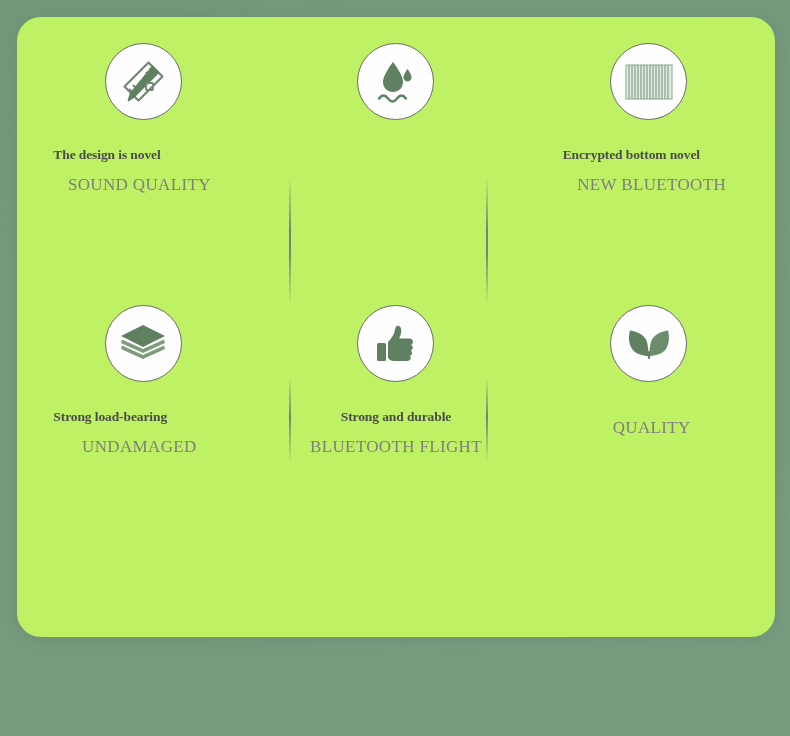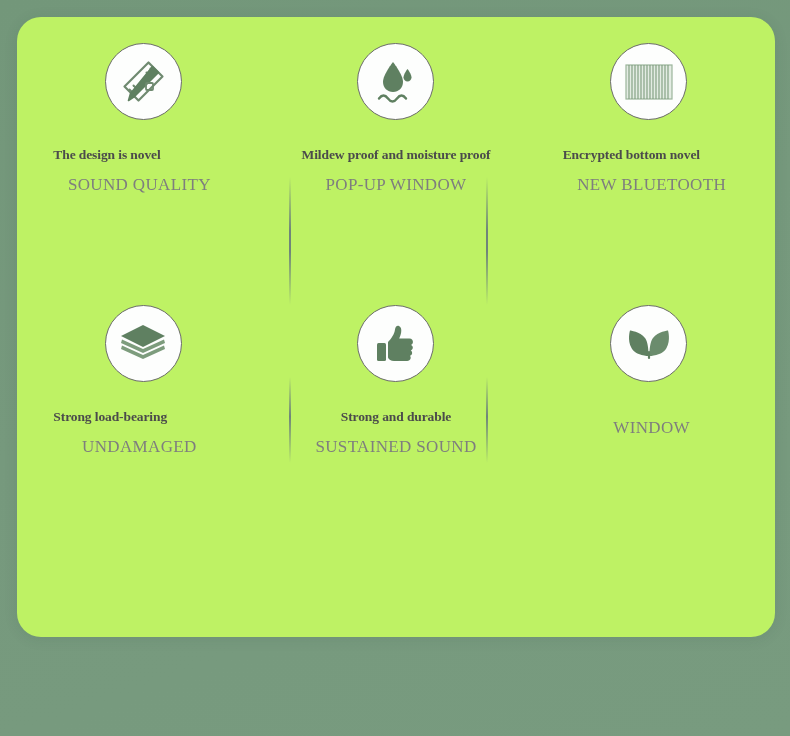--- a/index.html
+++ b/index.html
@@ -146,24 +146,20 @@
         </div>
       </div>
 
       <div class="cell cell-2 align-center">
         <div class="icon-circle">
           <svg width="48" height="50" viewBox="0 0 48 50" aria-hidden="true">
             <path d="M21 5 C21 5 31 17.5 31 25 C31 30.8 26.6 35 21 35 C15.4 35 11 30.8 11 25 C11 17.5 21 5 21 5 Z" fill="#5f8061"></path>
             <path d="M35.5 12 C35.5 12 39.5 17.2 39.5 20.2 C39.5 22.6 37.7 24.4 35.5 24.4 C33.3 24.4 31.5 22.6 31.5 20.2 C31.5 17.2 35.5 12 35.5 12 Z" fill="#5f8061"></path>
             <path d="M7 41.5 C10 37.5 13 37.5 16 41.5 C19 45.5 22 45.5 25 41.5 C28 37.5 31 37.5 34 41.5" fill="none" stroke="#5f8061" stroke-width="2.4" stroke-linecap="round"></path>
           </svg>
-        </div>
-        <div class="texts">
-          <div class="title">Mildew proof and moisture proof</div>
-          <div class="subtitle">POP-UP WINDOW</div>
         </div>
       </div>
 
       <div class="cell cell-3 align-left">
         <div class="icon-circle">
           <svg width="52" height="46" viewBox="0 0 52 46" aria-hidden="true">
             <rect x="3" y="6" width="46" height="34" fill="#e3ece3" stroke="#9bb59b" stroke-width="1.2"></rect>
             <g stroke="#7d9c7d" stroke-width="1.1">
               <line x1="6" y1="6" x2="6" y2="40"></line>
               <line x1="9" y1="6" x2="9" y2="40"></line>
@@ -204,34 +200,34 @@
 
       <div class="cell cell-5 align-center">
         <div class="icon-circle">
           <svg width="46" height="46" viewBox="0 0 46 46" aria-hidden="true">
             <rect x="4" y="22" width="9" height="18" rx="1.5" fill="#5f8061"></rect>
             <path d="M15 21 C18 18 21.5 13 22 8.5 C22.3 5.8 24 4.2 26 5 C28 5.8 28.6 8.2 28.2 11 C27.9 13.2 27 15.8 26.2 17.5 L36.5 17.5 C38.8 17.5 40.3 19.3 39.9 21.4 C39.7 22.5 39 23.4 38 23.9 C39.3 24.4 40 25.6 39.8 27 C39.6 28.2 38.8 29.1 37.8 29.5 C38.8 30.1 39.3 31.2 39.1 32.4 C38.9 33.6 38 34.5 36.9 34.8 C37.6 35.5 37.9 36.5 37.6 37.5 C37.2 39 35.8 40 34.2 40 L21 40 C18 40 15.8 38.5 15 36.5 Z" fill="#5f8061"></path>
           </svg>
         </div>
         <div class="texts">
           <div class="title">Strong and durable</div>
-          <div class="subtitle">SUSTAINED SOUND</div>
+          <div class="subtitle">BLUETOOTH FLIGHT</div>
         </div>
       </div>
 
       <div class="cell cell-6 align-left">
         <div class="icon-circle">
           <svg width="50" height="44" viewBox="0 0 50 44" aria-hidden="true">
             <path d="M24.5 34 C24.5 34 12 34 7.5 26 C3 18 6 8.5 6 8.5 C6 8.5 16 9.5 21 16 C25 21.2 24.5 34 24.5 34 Z" fill="#5f8061"></path>
             <path d="M25.5 34 C25.5 34 38 34 42.5 26 C47 18 44 8.5 44 8.5 C44 8.5 34 9.5 29 16 C25 21.2 25.5 34 25.5 34 Z" fill="#6b8c6d"></path>
             <path d="M25 36 L25 30" stroke="#5f8061" stroke-width="2.2" stroke-linecap="round"></path>
           </svg>
         </div>
         <div class="texts">
-          <div class="subtitle">WINDOW</div>
+          <div class="subtitle">QUALITY</div>
         </div>
       </div>
 
     </div>
 
     <div class="divider div-r1 div-a"></div>
     <div class="divider div-r1 div-b"></div>
     <div class="divider div-r2 div-a"></div>
     <div class="divider div-r2 div-b"></div>
 

